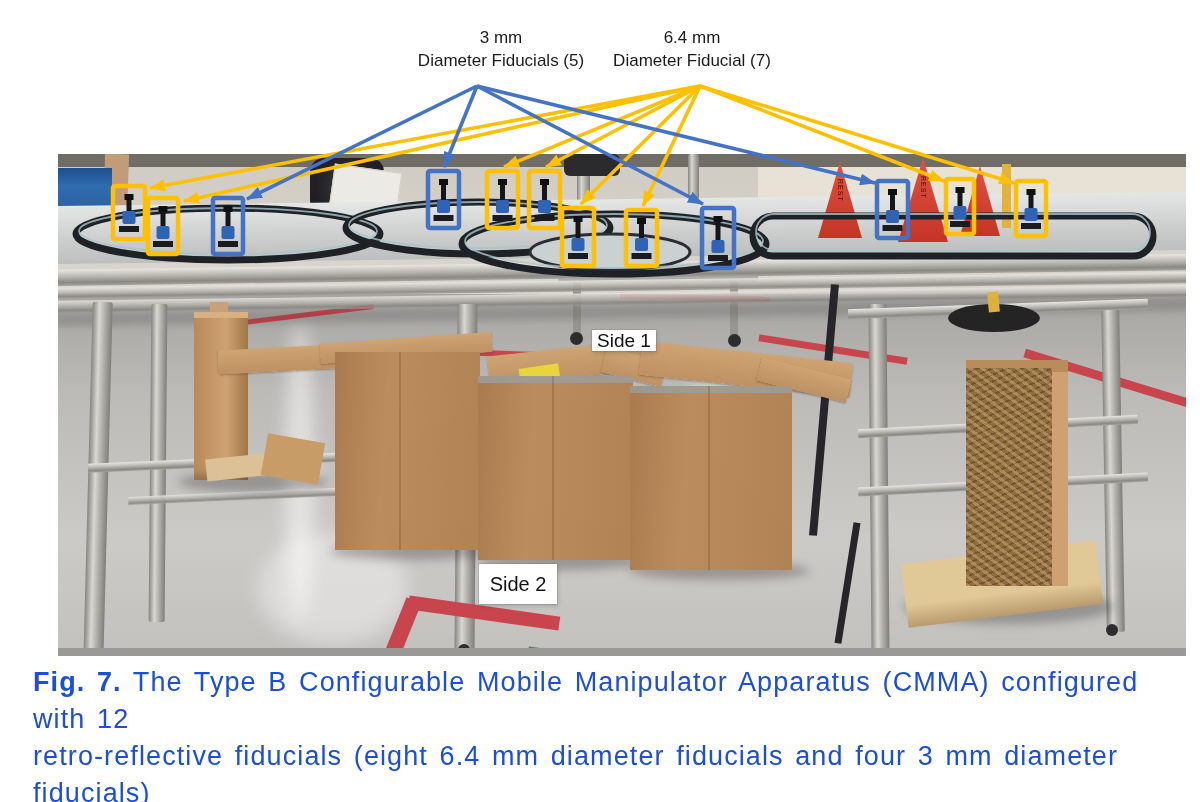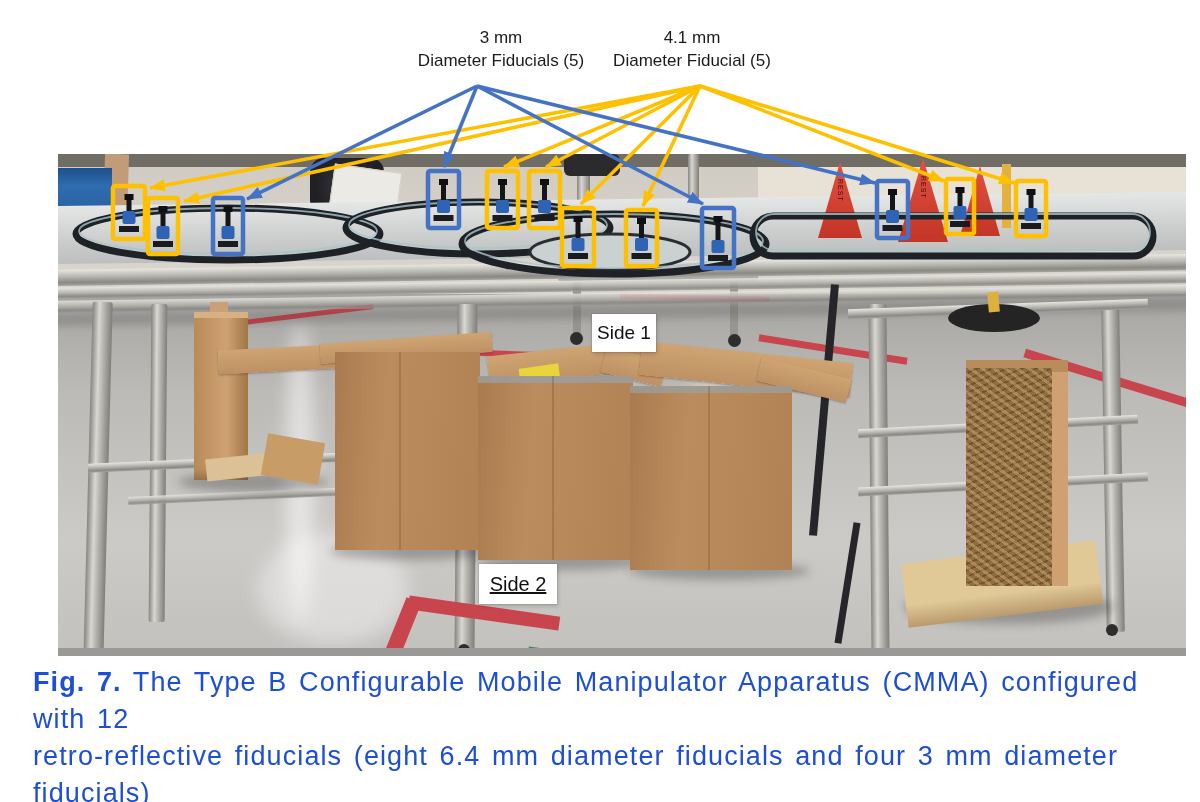--- a/index.html
+++ b/index.html
@@ -35,22 +35,22 @@
 </head>
 <body>
 
 <div class="page">
 
   <div class="legend-label" style="left:501px;top:26px;">
     <div>3 mm</div>
     <div>Diameter Fiducials (5)</div>
   </div>
   <div class="legend-label" style="left:692px;top:26px;">
-    <div>4.1 mm</div>
-    <div>Diameter Fiducial (5)</div>
+    <div>6.4 mm</div>
+    <div>Diameter Fiducial (7)</div>
   </div>
 
   <div class="photo">
 
     <div class="abs" style="left:0;top:0;width:1128px;height:150px;background:linear-gradient(180deg,#cfcbc2,#dcd8d0);"></div>
     <div class="abs" style="left:700px;top:10px;width:428px;height:70px;background:#e8e2d6;"></div>
     <div class="abs" style="left:0;top:0;width:1128px;height:13px;background:#6f6d66;"></div>
 
     <div class="abs" style="left:0;top:140px;width:1128px;height:362px;background:linear-gradient(180deg,#a7a5a2 0%,#bdbbb8 28%,#cccac7 68%,#c3c1be 100%);"></div>
     <div class="sheen" style="left:228px;top:168px;width:28px;height:300px;"></div>
@@ -233,22 +233,22 @@
     <div class="carton" style="left:572px;top:232px;width:162px;height:184px;">
       <div class="abs" style="left:0;top:0;width:162px;height:7px;background:#9aa0a2;opacity:.75;"></div>
       <div class="crease" style="left:78px;"></div>
       </div>
 
     <div class="tape abs" style="left:336px;top:444px;width:16px;height:64px;transform:rotate(22deg);"></div>
     <div class="tape abs" style="left:350px;top:452px;width:152px;height:14px;transform:rotate(8deg);"></div>
     <div class="abs" style="left:470px;top:494px;width:24px;height:11px;background:#3c8a50;transform:rotate(8deg);"></div>
     <div class="abs" style="left:0;top:494px;width:1128px;height:8px;background:#9b9997;"></div>
 
-    <div class="side-label" style="left:534px;top:160px;width:64px;height:38px;text-align:center;">Side 1</div>
-    <div class="side-label" style="left:421px;top:410px;width:78px;height:40px;font-size:20px;text-decoration:underline;">Side 2</div>
+    <div class="side-label" style="left:534px;top:176px;width:64px;height:21px;text-align:center;">Side 1</div>
+    <div class="side-label" style="left:421px;top:410px;width:78px;height:40px;font-size:20px;">Side 2</div>
   </div>
 
   <svg id="overlay" class="overlay" width="1200" height="802">
       <defs>
         <marker id="arrow-blue" markerUnits="userSpaceOnUse" markerWidth="16" markerHeight="12" refX="15" refY="6" orient="auto">
           <path d="M0,0 L16,6 L0,12 Z" fill="#4472c4"></path>
         </marker>
         <marker id="arrow-yellow" markerUnits="userSpaceOnUse" markerWidth="16" markerHeight="12" refX="15" refY="6" orient="auto">
           <path d="M0,0 L16,6 L0,12 Z" fill="#ffc000"></path>
         </marker>

